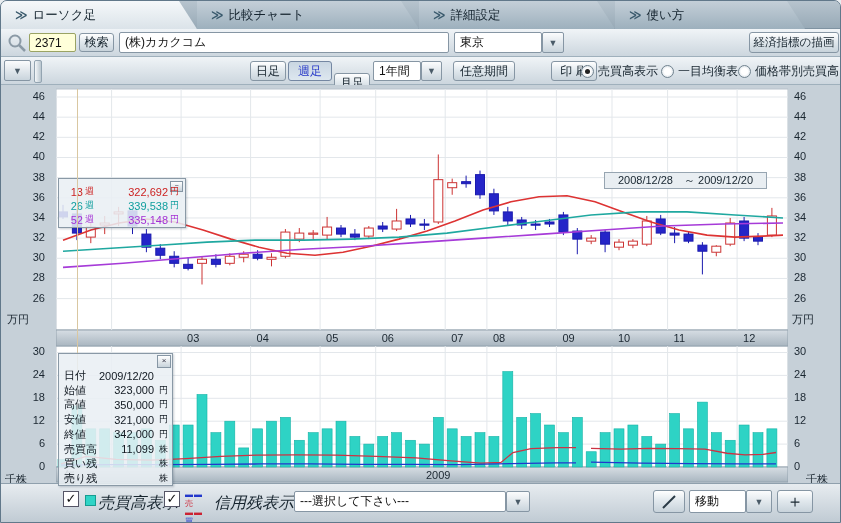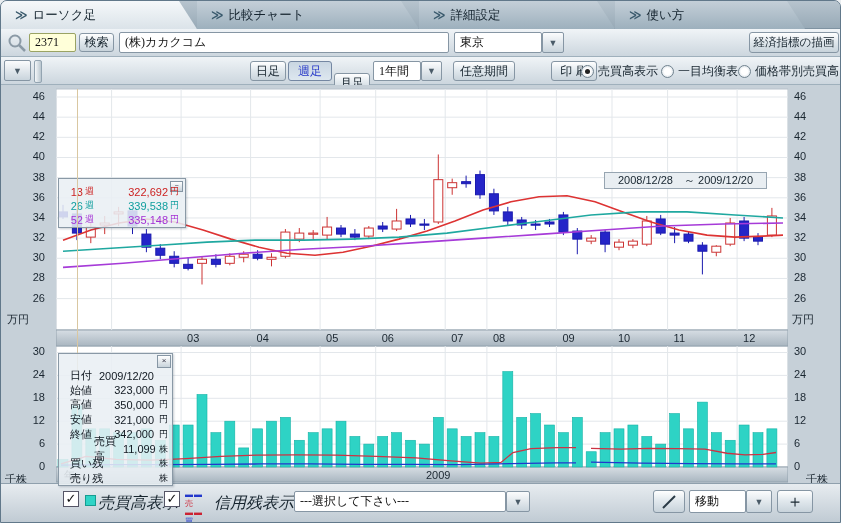--- a/index.html
+++ b/index.html
@@ -10,21 +10,21 @@
        background:linear-gradient(#c4cfd8,#9db0bd);clip-path:polygon(0 0, calc(100% - 18px) 0, 100% 100%, 0 100%);
        font-size:12.5px;color:#15242f;cursor:pointer;}
   .tab .chev{color:#3a5a6d;font-weight:bold;margin-right:7px;font-size:12px;letter-spacing:-2px;}
   .tab.active{background:linear-gradient(#f5f8fa,#dbe3e9);z-index:2;}
   
   .row{position:absolute;left:0;width:841px;height:28px;background:linear-gradient(#f0f4f7,#ccd6de);border-bottom:1px solid #9fb0bc;box-sizing:border-box;}
   #row1{top:28px;} #row2{top:56px;}
   .btn{position:absolute;display:flex;align-items:center;justify-content:center;font-size:12px;color:#16242e;
        background:linear-gradient(#ffffff,#e2e9ee 45%,#c8d3db);border:1px solid #8696a4;border-radius:3px;box-sizing:border-box;cursor:pointer;}
   .btn.pressed{background:linear-gradient(#c9d6e2,#dde7ef);color:#2739c8;border-color:#7487a2;}
-  .field{position:absolute;background:#ffffff;border:1px solid #8696a4;box-sizing:border-box;font-size:12px;color:#111;display:flex;align-items:center;padding:0 5px;border-radius:2px;font-family:Liberation Serif, serif;}
+  .field{position:absolute;background:#ffffff;border:1px solid #8696a4;box-sizing:border-box;font-size:12px;color:#111;display:flex;align-items:center;padding:0 5px;border-radius:2px;}
   .combo-arrow{position:absolute;display:flex;align-items:center;justify-content:center;background:linear-gradient(#fbfcfd,#c9d4dc);border:1px solid #8696a4;border-radius:2px;box-sizing:border-box;color:#4a5b68;font-size:9px;cursor:pointer;}
   .code-field{background:#ffffd9;border:1px solid #9aa364;}
   .radio{display:inline-block;width:13px;height:13px;border-radius:50%;background:radial-gradient(#ffffff 40%,#c9d4dc);border:1px solid #71838f;box-sizing:border-box;position:relative;vertical-align:-3px;margin-right:4px;}
   .radio .dot{position:absolute;left:3px;top:3px;width:5px;height:5px;border-radius:50%;background:#222;}
   .radio-item{position:absolute;top:6px;font-size:12px;color:#16242e;white-space:nowrap;cursor:pointer;}
   .mag{position:absolute;left:6px;top:4px;width:20px;height:20px;}
   .divider{position:absolute;left:33px;top:3px;width:6px;height:21px;background:linear-gradient(90deg,#f4f7f9,#b9c6cf);border:1px solid #93a4b1;border-radius:2px;}
   
   #chart-region{position:absolute;left:0;top:84px;width:841px;height:398px;background:#c6d0d8;}
   #plot-svg{position:absolute;left:55px;top:0;}
@@ -39,21 +39,21 @@
   #legend-box{left:57px;top:93px;width:128px;height:50px;z-index:2;}
   #legend-box .mini{position:absolute;right:2px;top:2px;width:11px;height:9px;background:linear-gradient(#fff,#c8d3db);border:1px solid #8696a4;font-size:7px;line-height:7px;text-align:center;color:#445;cursor:pointer;}
   .legend-row{position:absolute;left:6px;right:6px;height:13px;font-size:11px;display:flex;align-items:center;}
   .legend-row .per{width:18px;text-align:right;}
   .legend-row .shu{font-size:9px;margin-left:2px;}
   .legend-row .val{margin-left:auto;}
   .legend-row .yen{font-size:9px;margin-left:2px;}
   #tooltip-box{left:57px;top:268px;width:115px;height:133px;z-index:4;}
   #tooltip-box .titlebar{position:absolute;left:0;top:0;right:0;height:13px;}
   #tooltip-box .close{position:absolute;right:1px;top:1px;width:12px;height:11px;background:linear-gradient(#fff,#c8d3db);border:1px solid #8696a4;font-size:8px;line-height:10px;text-align:center;color:#334;cursor:pointer;}
-  .tt-row{position:absolute;left:7px;right:1px;height:15px;font-size:11px;color:#101820;display:flex;align-items:center;justify-content:space-between;}
+  .tt-row{position:absolute;left:1px;right:1px;height:15px;font-size:11px;color:#101820;display:flex;align-items:center;justify-content:space-between;}
   .tt-row .lbl{padding-left:4px;}
   .tt-row .val{margin-left:auto;}
   .tt-row .sfx{width:14px;font-size:9px;text-align:right;padding-right:3px;}
   #daterange{position:absolute;left:603px;top:87px;width:163px;height:17px;background:#e9eef2;border:1px solid #97a5b1;box-sizing:border-box;font-size:11px;color:#16242e;display:flex;align-items:center;justify-content:center;z-index:2;}
   
   #bottombar{position:absolute;left:0;top:482px;width:841px;height:41px;background:linear-gradient(#e7ecf0,#bec9d2);border-top:1px solid #8fa0ad;box-sizing:border-box;}
   .chk{position:absolute;top:7px;width:16px;height:16px;background:#fff;border:1px solid #556;box-sizing:border-box;text-align:center;line-height:14px;font-size:13px;font-weight:bold;color:#111;cursor:pointer;}
   .chk-label{position:absolute;top:9px;font-size:16px;color:#16242e;font-style:italic;}
   .swatch{position:absolute;top:11px;width:9px;height:9px;background:#2fd4c6;border:1px solid #169c91;}
   .credit-ico{position:absolute;top:6px;width:26px;height:18px;font-size:8px;line-height:9px;}
@@ -444,21 +444,21 @@
           <div class="tt-row" style="top: 58.1px;">
             <span class="lbl">安値</span>
             <span class="val">321,000</span>
             <span class="sfx">円</span>
           </div>
           <div class="tt-row" style="top: 72.8px;">
             <span class="lbl">終値</span>
             <span class="val">342,000</span>
             <span class="sfx">円</span>
           </div>
-          <div class="tt-row" style="top: 87.5px; padding-left: 24px;">
+          <div class="tt-row" style="top: 87.5px;">
             <span class="lbl">売買高</span>
             <span class="val">11,099</span>
             <span class="sfx">株</span>
           </div>
           <div class="tt-row" style="top: 102.2px;">
             <span class="lbl">買い残</span>
             <span class="val"></span>
             <span class="sfx">株</span>
           </div>
           <div class="tt-row" style="top: 116.9px;">

